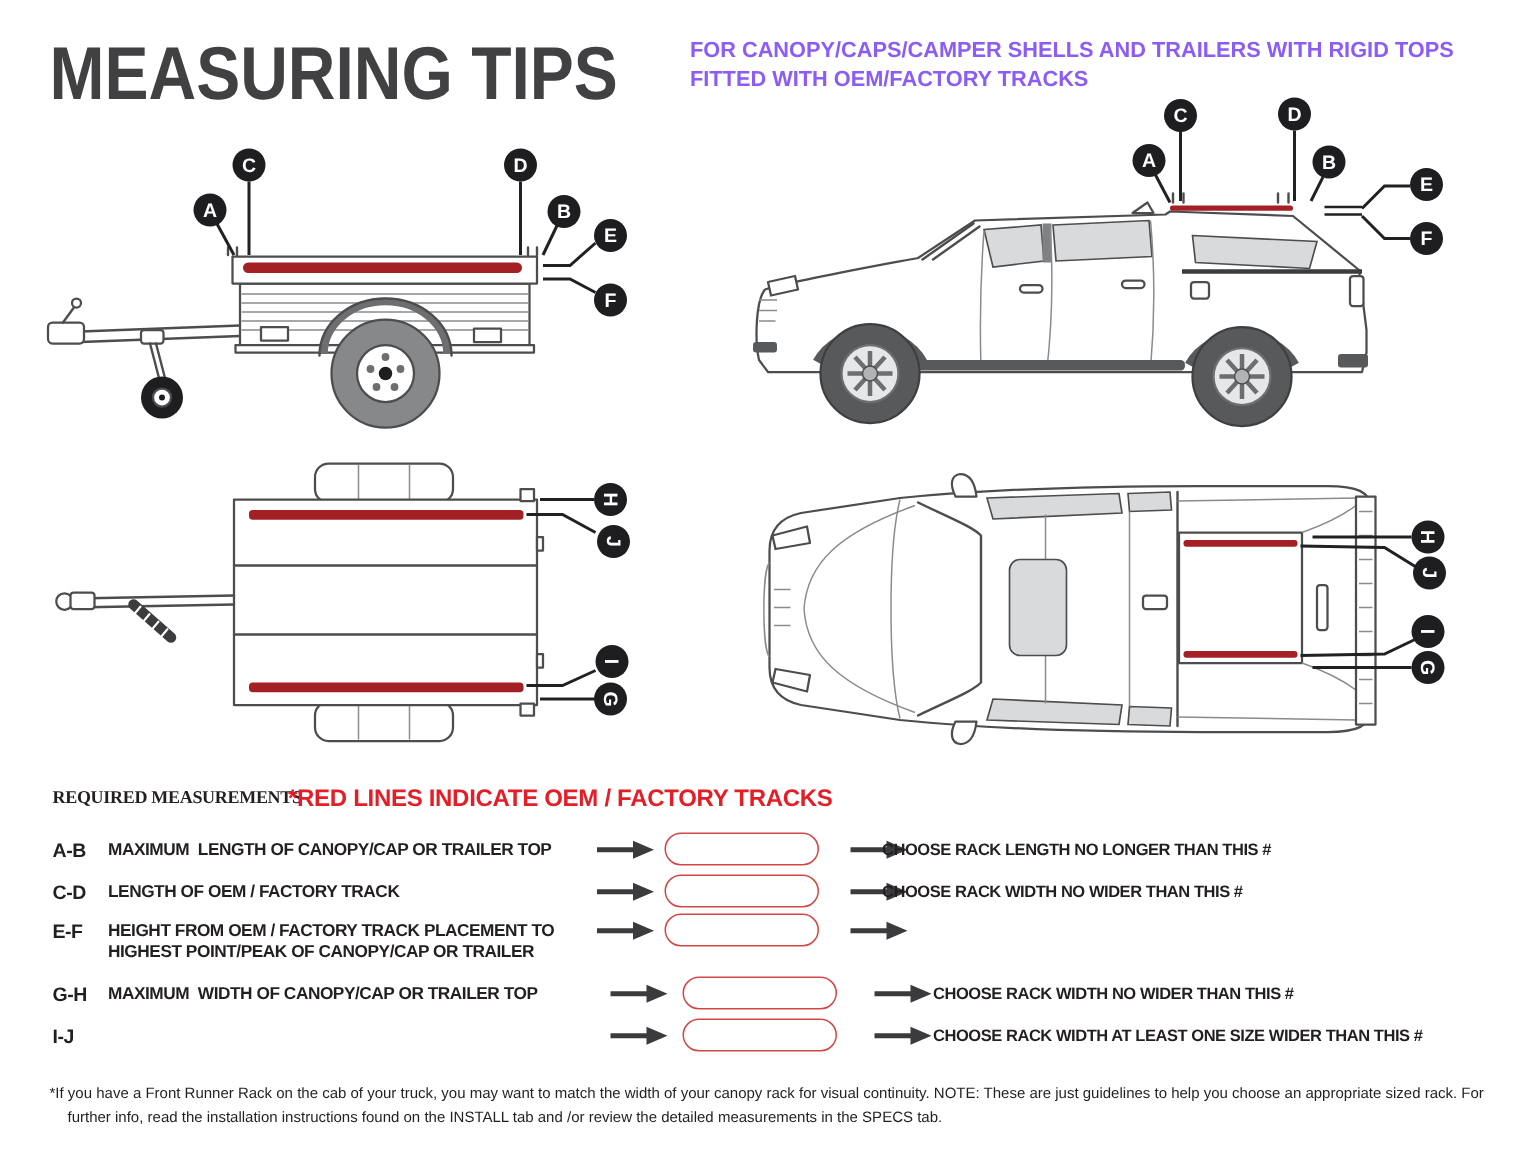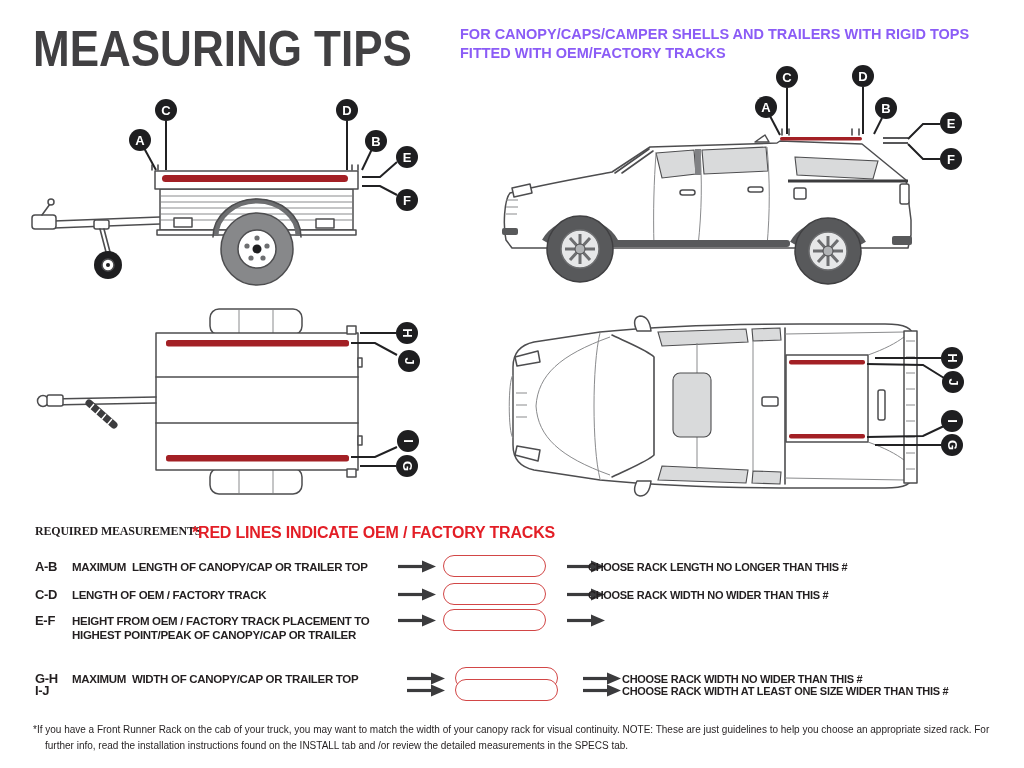--- a/index.html
+++ b/index.html
@@ -22,21 +22,21 @@
   .glass{fill:var(--glass);stroke:var(--line);stroke-width:1.1;}
   .dk{fill:var(--dark_fill);}
   .track{fill:var(--track_red);}
   .leader{stroke:#212123;stroke-width:2;fill:none;}
   .cob{fill:#1e1e20;}
   .co{fill:#fff;font:bold 13px "Liberation Sans",sans-serif;text-anchor:middle;}
   
   .mhead{left:35px;top:524px;font-size:12px;font-weight:bold;letter-spacing:-0.2px;font-family:Liberation Serif, serif;}
   .mnote{left:192px;top:524px;font-size:16px;font-weight:bold;letter-spacing:-0.2px;color:var(--bright_red);}
   .mrow{position:absolute;left:0;width:820px;height:30px;}
-  .r0{top:559px;} .r1{top:587px;} .r2{top:613px;} .r3{top:655px;margin-top:16px;} .r4{top:683px;}
+  .r0{top:559px;} .r1{top:587px;} .r2{top:613px;} .r3{top:655px;} .r4{top:683px;}
   .range{position:absolute;left:35px;top:0;font-size:13px;font-weight:bold;letter-spacing:-0.3px;}
   .desc{position:absolute;left:72px;top:1px;width:324px;font-size:11.5px;font-weight:bold;
         letter-spacing:-0.3px;line-height:14px;white-space:pre-wrap;}
   .instr{position:absolute;left:588px;top:1px;width:412px;font-size:11px;font-weight:bold;
          letter-spacing:-0.3px;line-height:14px;}
   .l2{display:block;}
   .arr{position:absolute;top:1px;}
   .a1{left:397px;} .a2{left:566px;}
   .oval{position:absolute;left:443px;top:-4px;width:103px;height:22px;
         border:1.6px solid var(--oval_red);border-radius:12px;background:#fff;box-sizing:border-box;}

